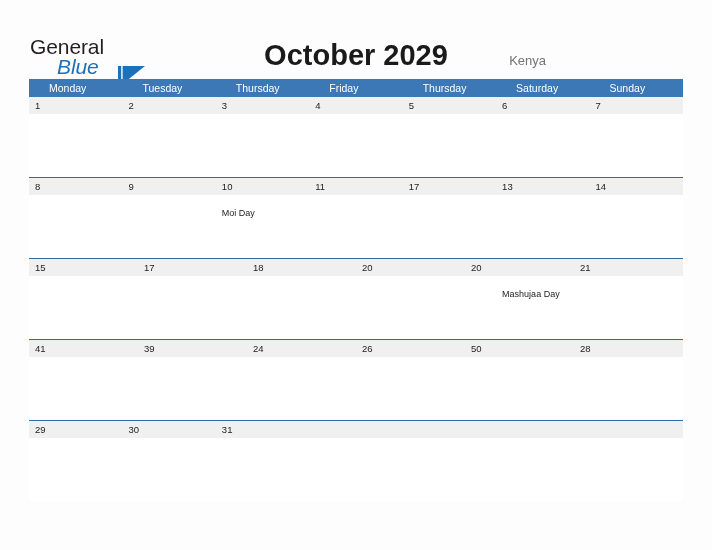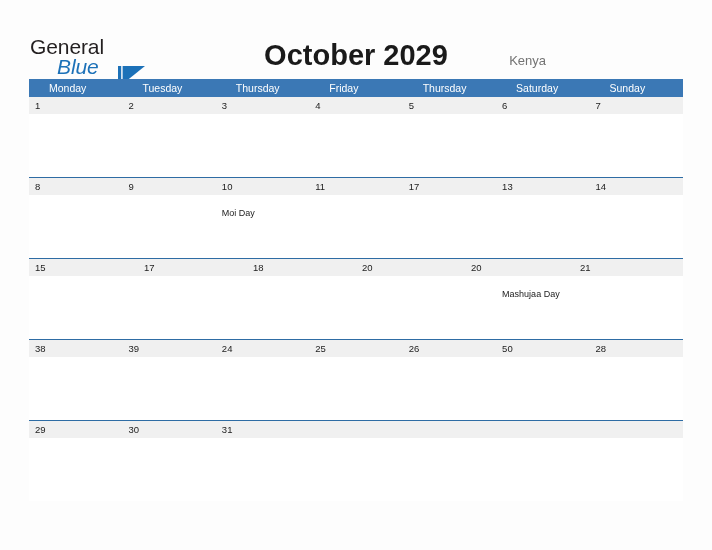--- a/index.html
+++ b/index.html
@@ -289,24 +289,23 @@
           <div class="event-text">Mashujaa Day</div>
         </div>
       <div class="event-cell">
           <div class="event-text"></div>
         </div>
     </div>
   </div>
 
   <div class="week-row">
     <div class="week-dates">
-      <div class="date-cell">38</div>
+      <div class="date-cell">41</div>
       <div class="date-cell">39</div>
       <div class="date-cell">24</div>
-      <div class="date-cell">25</div>
       <div class="date-cell">26</div>
       <div class="date-cell">50</div>
       <div class="date-cell">28</div>
     </div>
     <div class="week-events">
       <div class="event-cell">
           <div class="event-text"></div>
         </div>
       <div class="event-cell">
           <div class="event-text"></div>

